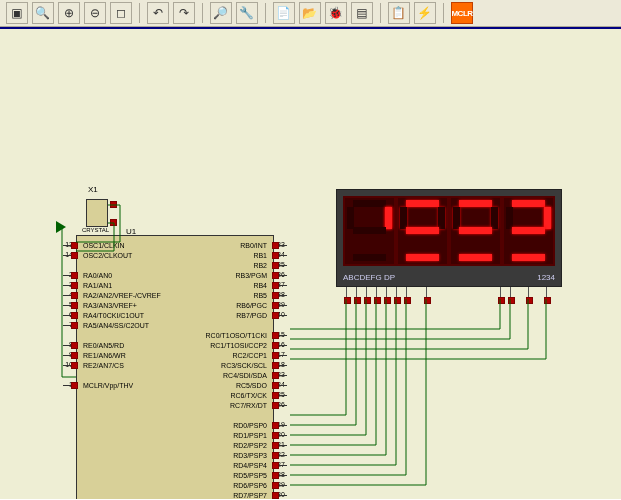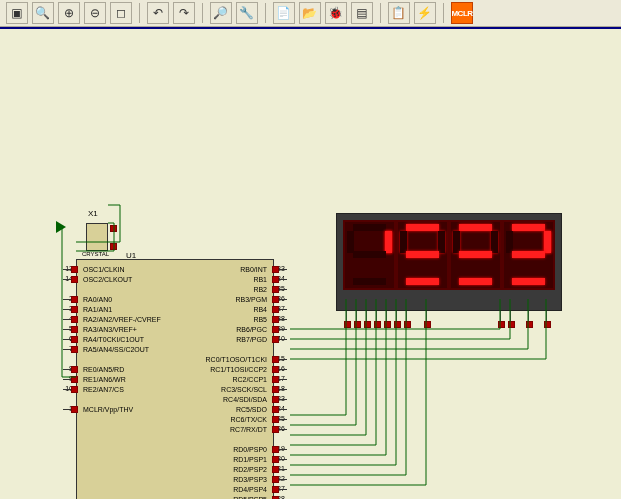--- a/index.html
+++ b/index.html
@@ -5,21 +5,21 @@
   html,body{margin:0;padding:0;width:621px;height:500px;font-family:"MS Sans Serif",Arial,sans-serif;font-size:10px;}
   .toolbar{height:26px;background:#ece9d8;border-bottom:1px solid #aca899;display:flex;align-items:center;padding:0 6px;gap:4px;}
   .tbbtn{width:20px;height:20px;border:1px solid #aca899;background:#ece9d8;display:flex;align-items:center;justify-content:center;font-size:12px;color:#333;}
   .tbbtn.ares{background:#ff6a00;color:#fff;font-weight:bold;font-size:8px;letter-spacing:-0.5px;border-color:#c04000;}
   .sep{width:1px;height:20px;background:#aca899;margin:0 3px;}
   .divider{height:2px;background:#000080;}
   .canvas{position:relative;width:621px;height:470px;overflow:hidden;
     background-color:#eeeed4;
     background-image:radial-gradient(circle,#008000 0.7px,transparent 0.7px);
     background-size:6px 6px;}
-  .abs{position:absolute;margin-top:24px;}
+  .abs{position:absolute;}
   
   .disp{left:336px;top:160px;width:224px;height:96px;background:#3a3a3a;border:1px solid #222;}
   .disp-inner{position:absolute;left:6px;top:6px;right:6px;bottom:20px;background:#520000;display:flex;}
   .digit{flex:1;margin:2px;position:relative;background:#3e0000;}
   .seg{position:absolute;background:#2a0000;}
   .seg.on{background:#ff1e1e;box-shadow:0 0 3px #ff0000;}
   .seg.h{height:7px;left:8px;right:8px;}
   .seg.v{width:7px;top:9px;height:22px;}
   .sa{top:2px;} .sd{top:56px;} .sg{top:29px;}
   .sb{right:2px;} .sc{right:2px;top:33px;height:22px;}
@@ -260,20 +260,24 @@
         <div class="digit">
           <div class="seg h sa on"></div>
           <div class="seg v sb on"></div>
           <div class="seg v sc on"></div>
           <div class="seg h sd on"></div>
           <div class="seg v se"></div>
           <div class="seg v sf"></div>
           <div class="seg h sg on"></div>
         </div>
       </div>
+    <div class="disp-foot">
+      <span>ABCDEFG DP</span>
+      <span>1234</span>
+    </div>
   </div>
   <div class="abs disp-pins" id="dpins">
       <div class="pin-dn" style="left: 4px; top: 0px;"></div>
       <div class="pin-dot" style="left: 2px; top: 10px;"></div>
       <div class="pin-dn" style="left: 14px; top: 0px;"></div>
       <div class="pin-dot" style="left: 12px; top: 10px;"></div>
       <div class="pin-dn" style="left: 24px; top: 0px;"></div>
       <div class="pin-dot" style="left: 22px; top: 10px;"></div>
       <div class="pin-dn" style="left: 34px; top: 0px;"></div>
       <div class="pin-dot" style="left: 32px; top: 10px;"></div>

